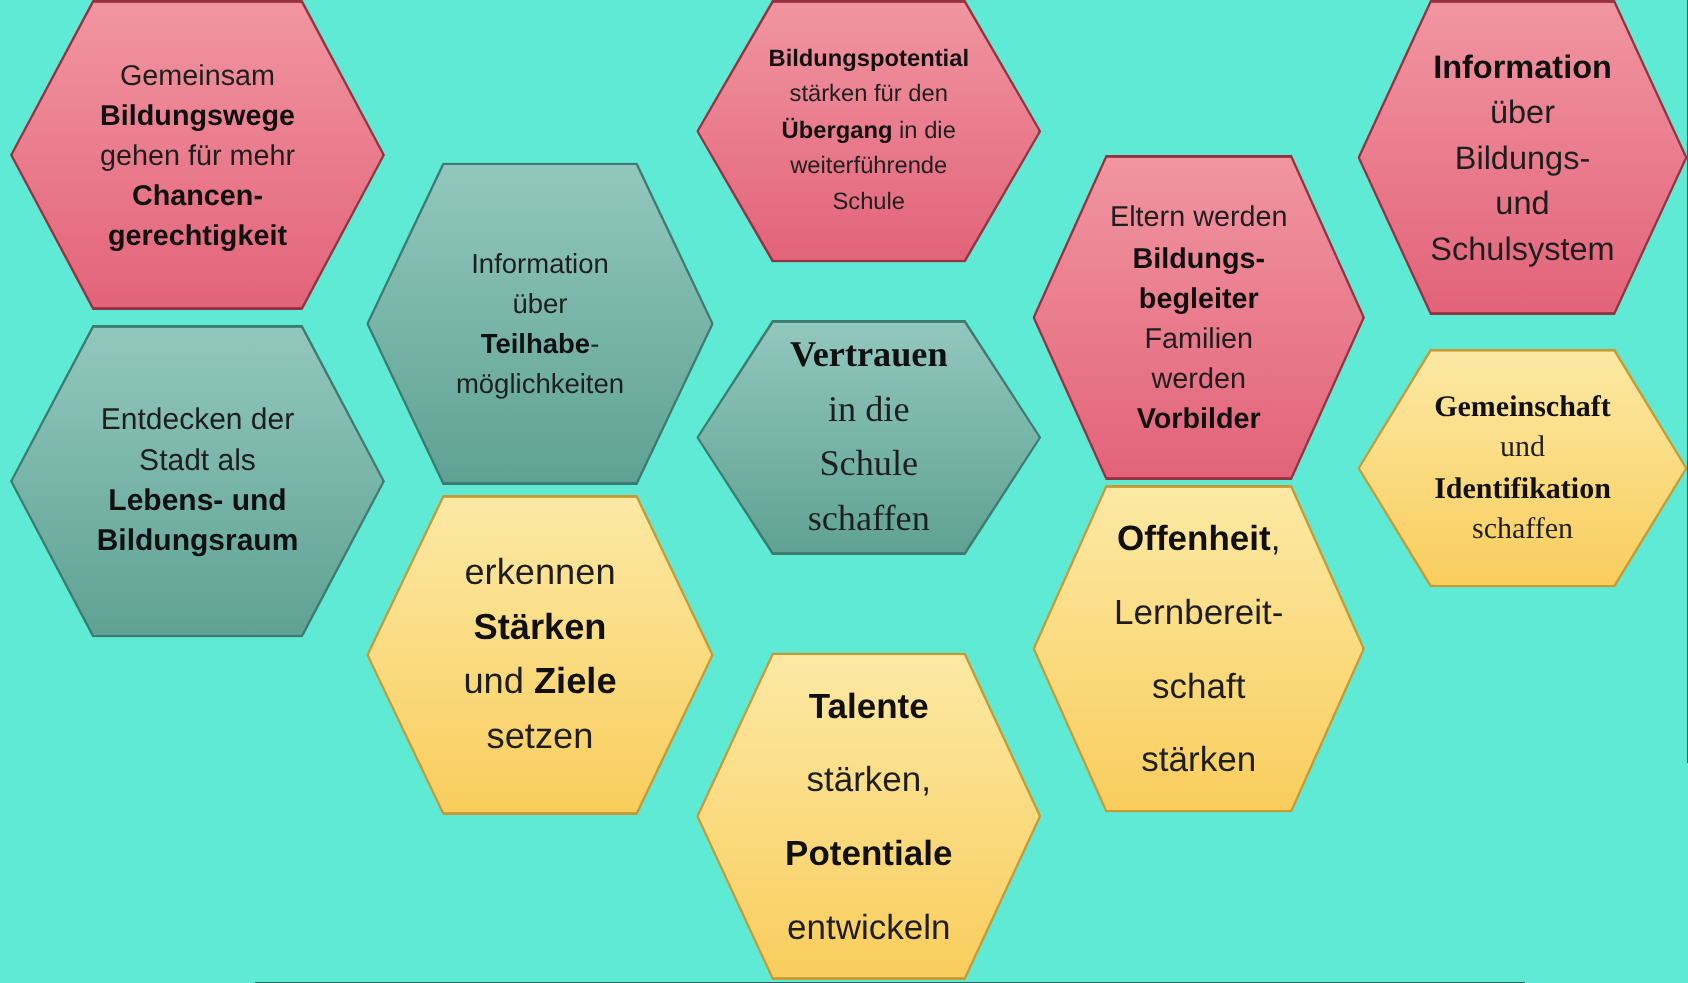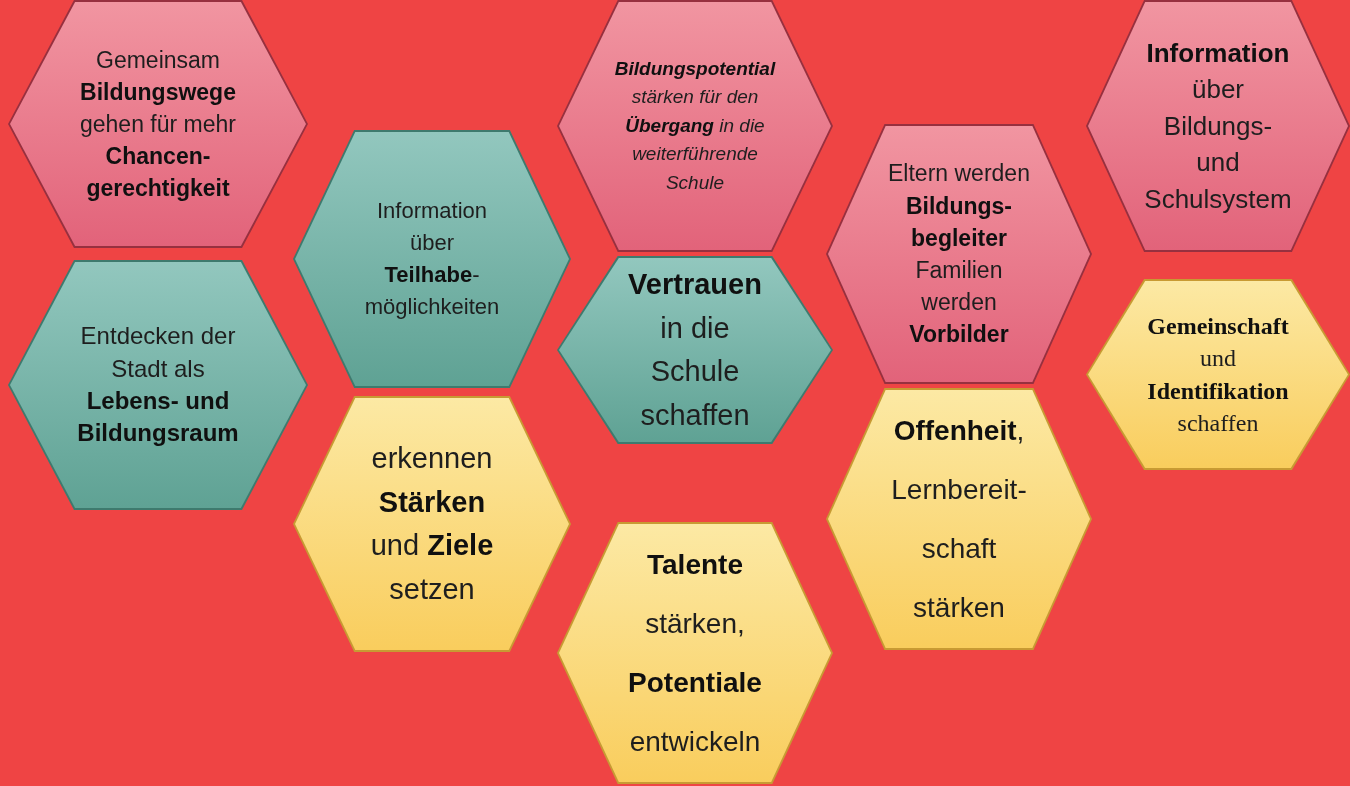--- a/index.html
+++ b/index.html
@@ -5,21 +5,21 @@
 <style>
   html, body {
     margin: 0;
     padding: 0;
     background: #000000;
   }
   .board {
     position: relative;
     width: 1350px;
     height: 786px;
-    background: #ef4444;
+    background: #5eead4;
     overflow: hidden;
     font-family: "Liberation Sans", sans-serif;
   }
   .hex {
     position: absolute;
   }
   .hex .shape {
     position: absolute;
     inset: 0;
     background: var(--border, #333);
@@ -49,26 +49,26 @@
   .f19 { font-size: 19px; line-height: 1.5;  }
   .f22 { font-size: 22px; line-height: 1.45; }
   .f23 { font-size: 23px; line-height: 1.4;  }
   .f24 { font-size: 24px; line-height: 1.35; }
   .f26 { font-size: 26px; line-height: 1.4;  }
   .f28 { font-size: 28px; line-height: 1.5; gap: 17px;  }
   .f29 { font-size: 29px; line-height: 1.5;  }
   
   #hx0  { left: 8px;    top: 0px;   width: 300px; height: 248px; }
   #hx1  { left: 293px;  top: 130px; width: 278px; height: 258px; }
-  #hx2  { left: 557px;  top: 0px;   width: 276px; height: 252px; font-style: italic; }
+  #hx2  { left: 557px;  top: 0px;   width: 276px; height: 210px; }
   #hx3  { left: 826px;  top: 124px; width: 266px; height: 260px; }
   #hx4  { left: 1086px; top: 0px;   width: 264px; height: 252px; }
   #hx5  { left: 8px;    top: 260px; width: 300px; height: 250px; }
   #hx6  { left: 293px;  top: 396px; width: 278px; height: 256px; }
-  #hx7  { left: 557px;  top: 256px; width: 276px; height: 188px; }
+  #hx7  { left: 557px;  top: 256px; width: 276px; height: 188px; font-family: Liberation Serif, serif; }
   #hx8  { left: 557px;  top: 522px; width: 276px; height: 262px; text-decoration: underline; }
   #hx9  { left: 826px;  top: 388px; width: 266px; height: 262px; }
   #hx10 { left: 1086px; top: 279px; width: 264px; height: 191px; font-family: Liberation Serif, serif; }
 </style>
 </head>
 <body>
 
 <div class="board">
 
   <div class="hex" id="hx0" style="--from: #F195A1; --to: #E2637A; --border: #97303F;">

